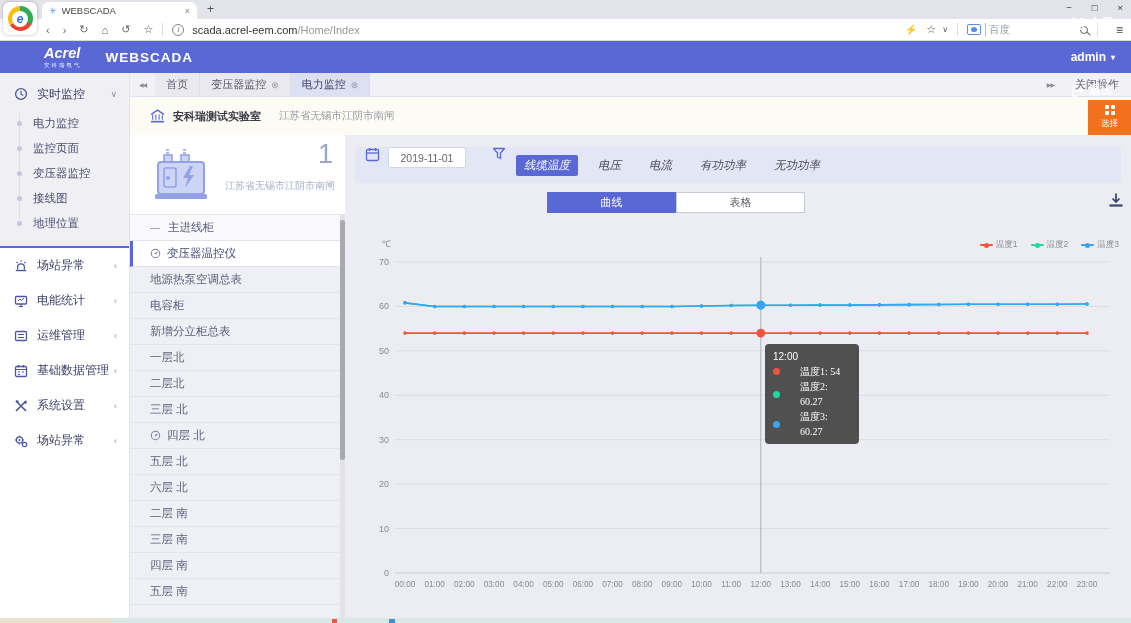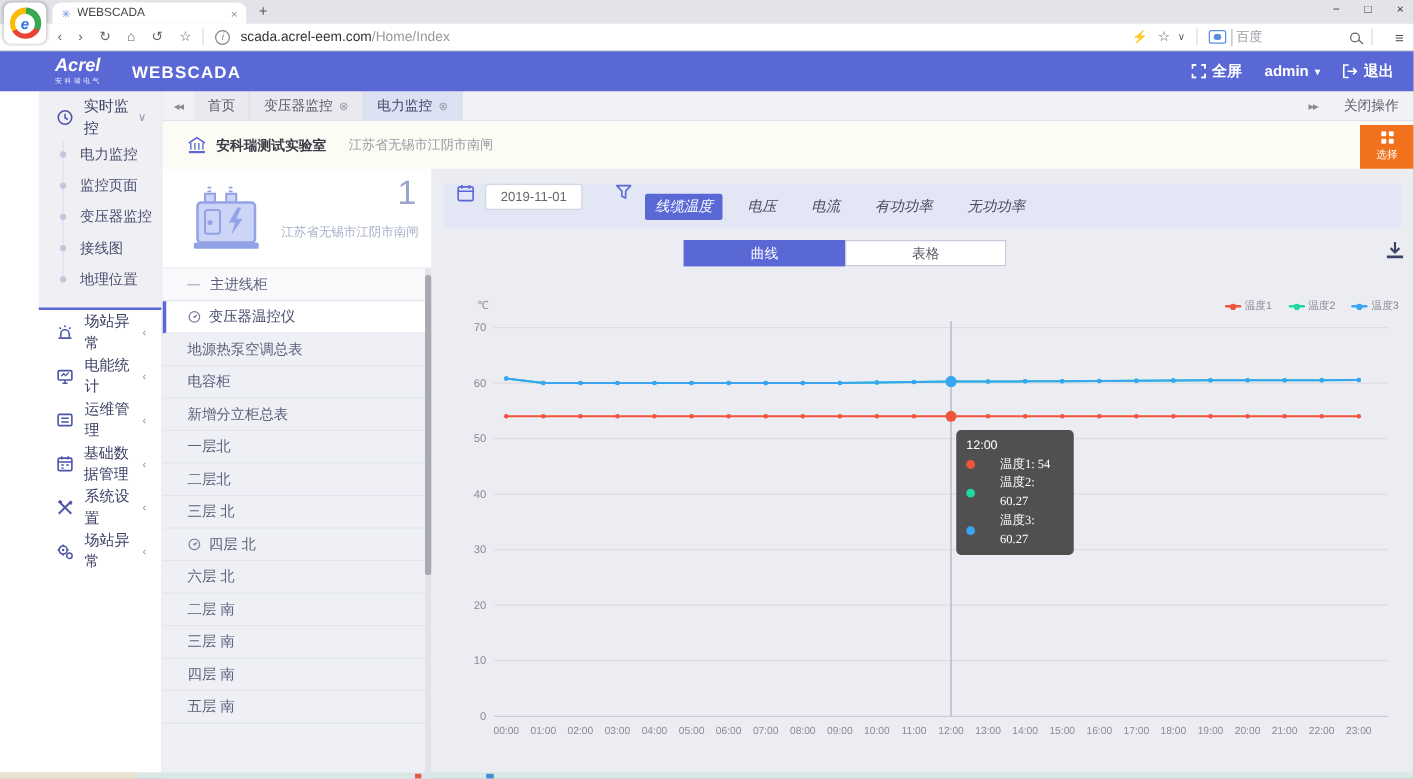--- a/index.html
+++ b/index.html
@@ -40,26 +40,26 @@
   .mag::after { content:""; position:absolute; width:5px; height:1.4px; background:#666; transform:rotate(45deg); right:-4px; bottom:-2px; }
   .menu-glyph { font-size:12px; color:#444; margin-left:9px; }
 
   
   .appheader { position:absolute; left:0; top:41px; width:1131px; height:32px; background:#5a68d6;
     display:flex; align-items:center; color:#fff; z-index:5; }
   .acrel { margin-left:44px; display:flex; flex-direction:column; line-height:1; }
   .acrel-main { font-style:italic; font-weight:bold; font-size:14.5px; }
   .acrel-sub { font-size:5.5px; letter-spacing:2px; margin-top:2px; color:#e8ebff; }
   .app-title { margin-left:24px; font-weight:bold; font-size:13.5px; letter-spacing:1px; }
-  .header-right { margin-left:auto; display:flex; align-items:center; gap:18px; margin-right:16px; font-size:12px; font-weight:bold; }
+  .header-right { margin-left:auto; display:flex; align-items:center; gap:18px; margin-right:16px; font-size:12px; font-weight:bold;flex-direction:column; }
   .hbtn { display:flex; align-items:center; gap:5px; cursor:pointer; }
   .caret { font-size:8px; }
 
   
-  .sidebar { position:absolute; left:0; top:73px; width:130px; height:545px; background:#fff; border-right:1px solid #e4e4ec;padding-left:31px; }
+  .sidebar { position:absolute; left:0; top:73px; width:130px; height:545px; background:#fff; border-right:1px solid #e4e4ec; }
   .nav-group { background:#f0f0f4; padding:8px 0 10px; border-bottom:2px solid #5a68d6; }
   .nav-head { height:26px; display:flex; align-items:center; font-size:12px; color:#3d4166; cursor:pointer; }
   .nicon { width:15px; margin-left:14px; margin-right:8px; display:flex; align-items:center; }
   .nav-head .chev, .nav-row .chev { margin-left:auto; margin-right:12px; color:#8a8fa8; font-size:9px; }
   .nav-sub { position:relative; margin-top:4px; }
   .nav-sub::before { content:""; position:absolute; left:19px; top:2px; bottom:10px; width:1px; background:#dcdfee; }
   .nav-subitem { height:25px; display:flex; align-items:center; font-size:11.5px; color:#4a4e70; cursor:pointer; position:relative; }
   .nav-subitem .dot { width:5px; height:5px; border-radius:50%; background:#c2c6de; margin-left:17px; margin-right:11px; }
   .nav-row { height:35px; display:flex; align-items:center; font-size:12px; color:#3d4166; background:#fff; cursor:pointer; }
 
@@ -402,20 +402,23 @@
       </div>
       <div class="dev-item">
         <span class="micon">
           <svg width="11" height="11" viewBox="0 0 12 12">
             <circle cx="6" cy="6" r="4.6" fill="none" stroke="#7a7f9e" stroke-width="1.1"></circle>
             <path d="M6 6.4L8.3 4.3" stroke="#7a7f9e" stroke-width="1.1"></path>
             <circle cx="6" cy="6" r="0.9" fill="#7a7f9e"></circle>
           </svg>
         </span>
         <span>四层 北</span>
+      </div>
+      <div class="dev-item">
+        <span>五层 北</span>
       </div>
       <div class="dev-item">
         <span>六层 北</span>
       </div>
       <div class="dev-item">
         <span>二层 南</span>
       </div>
       <div class="dev-item">
         <span>三层 南</span>
       </div>

